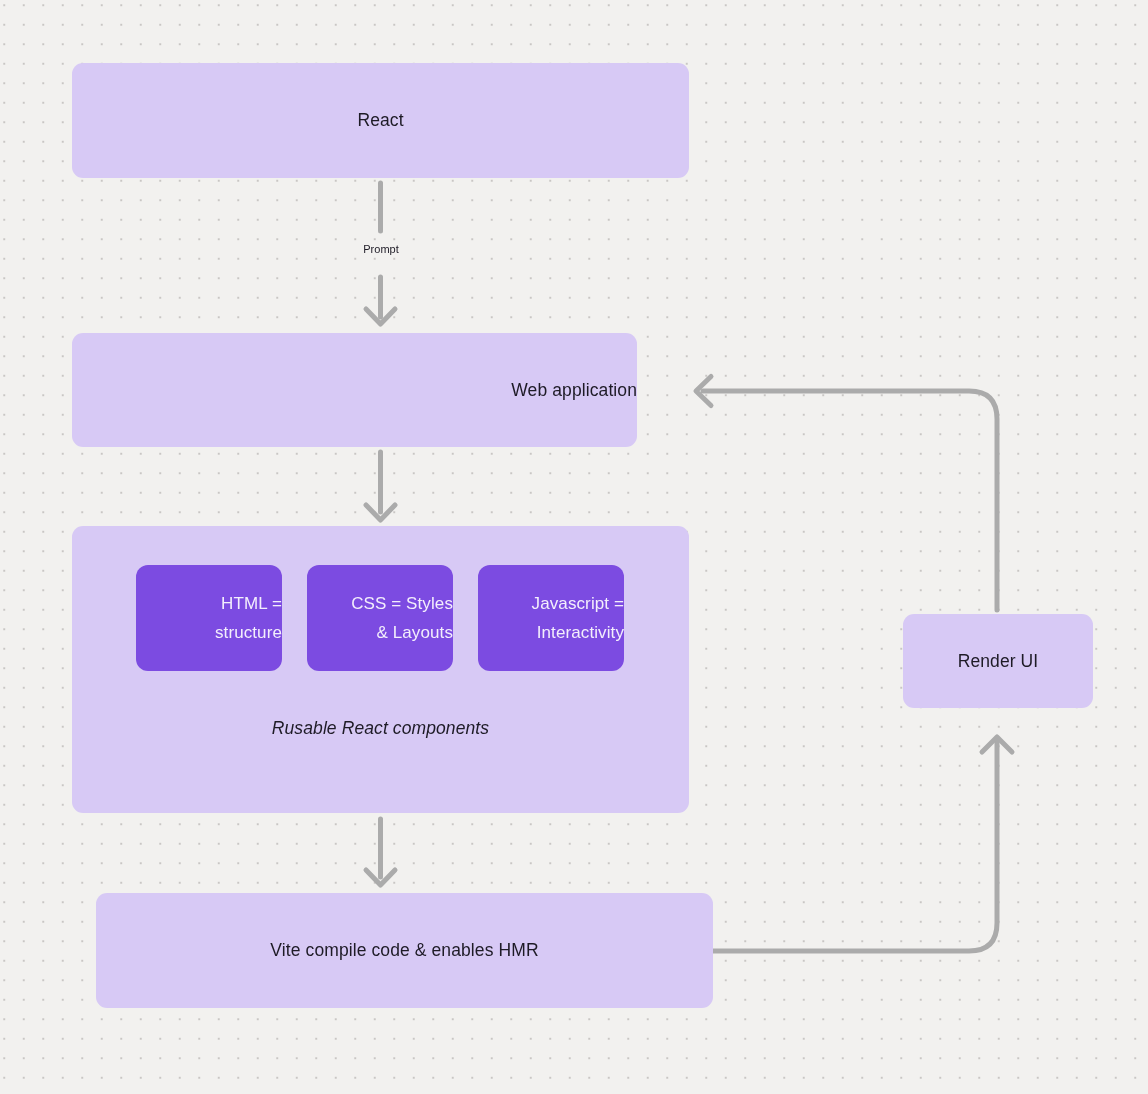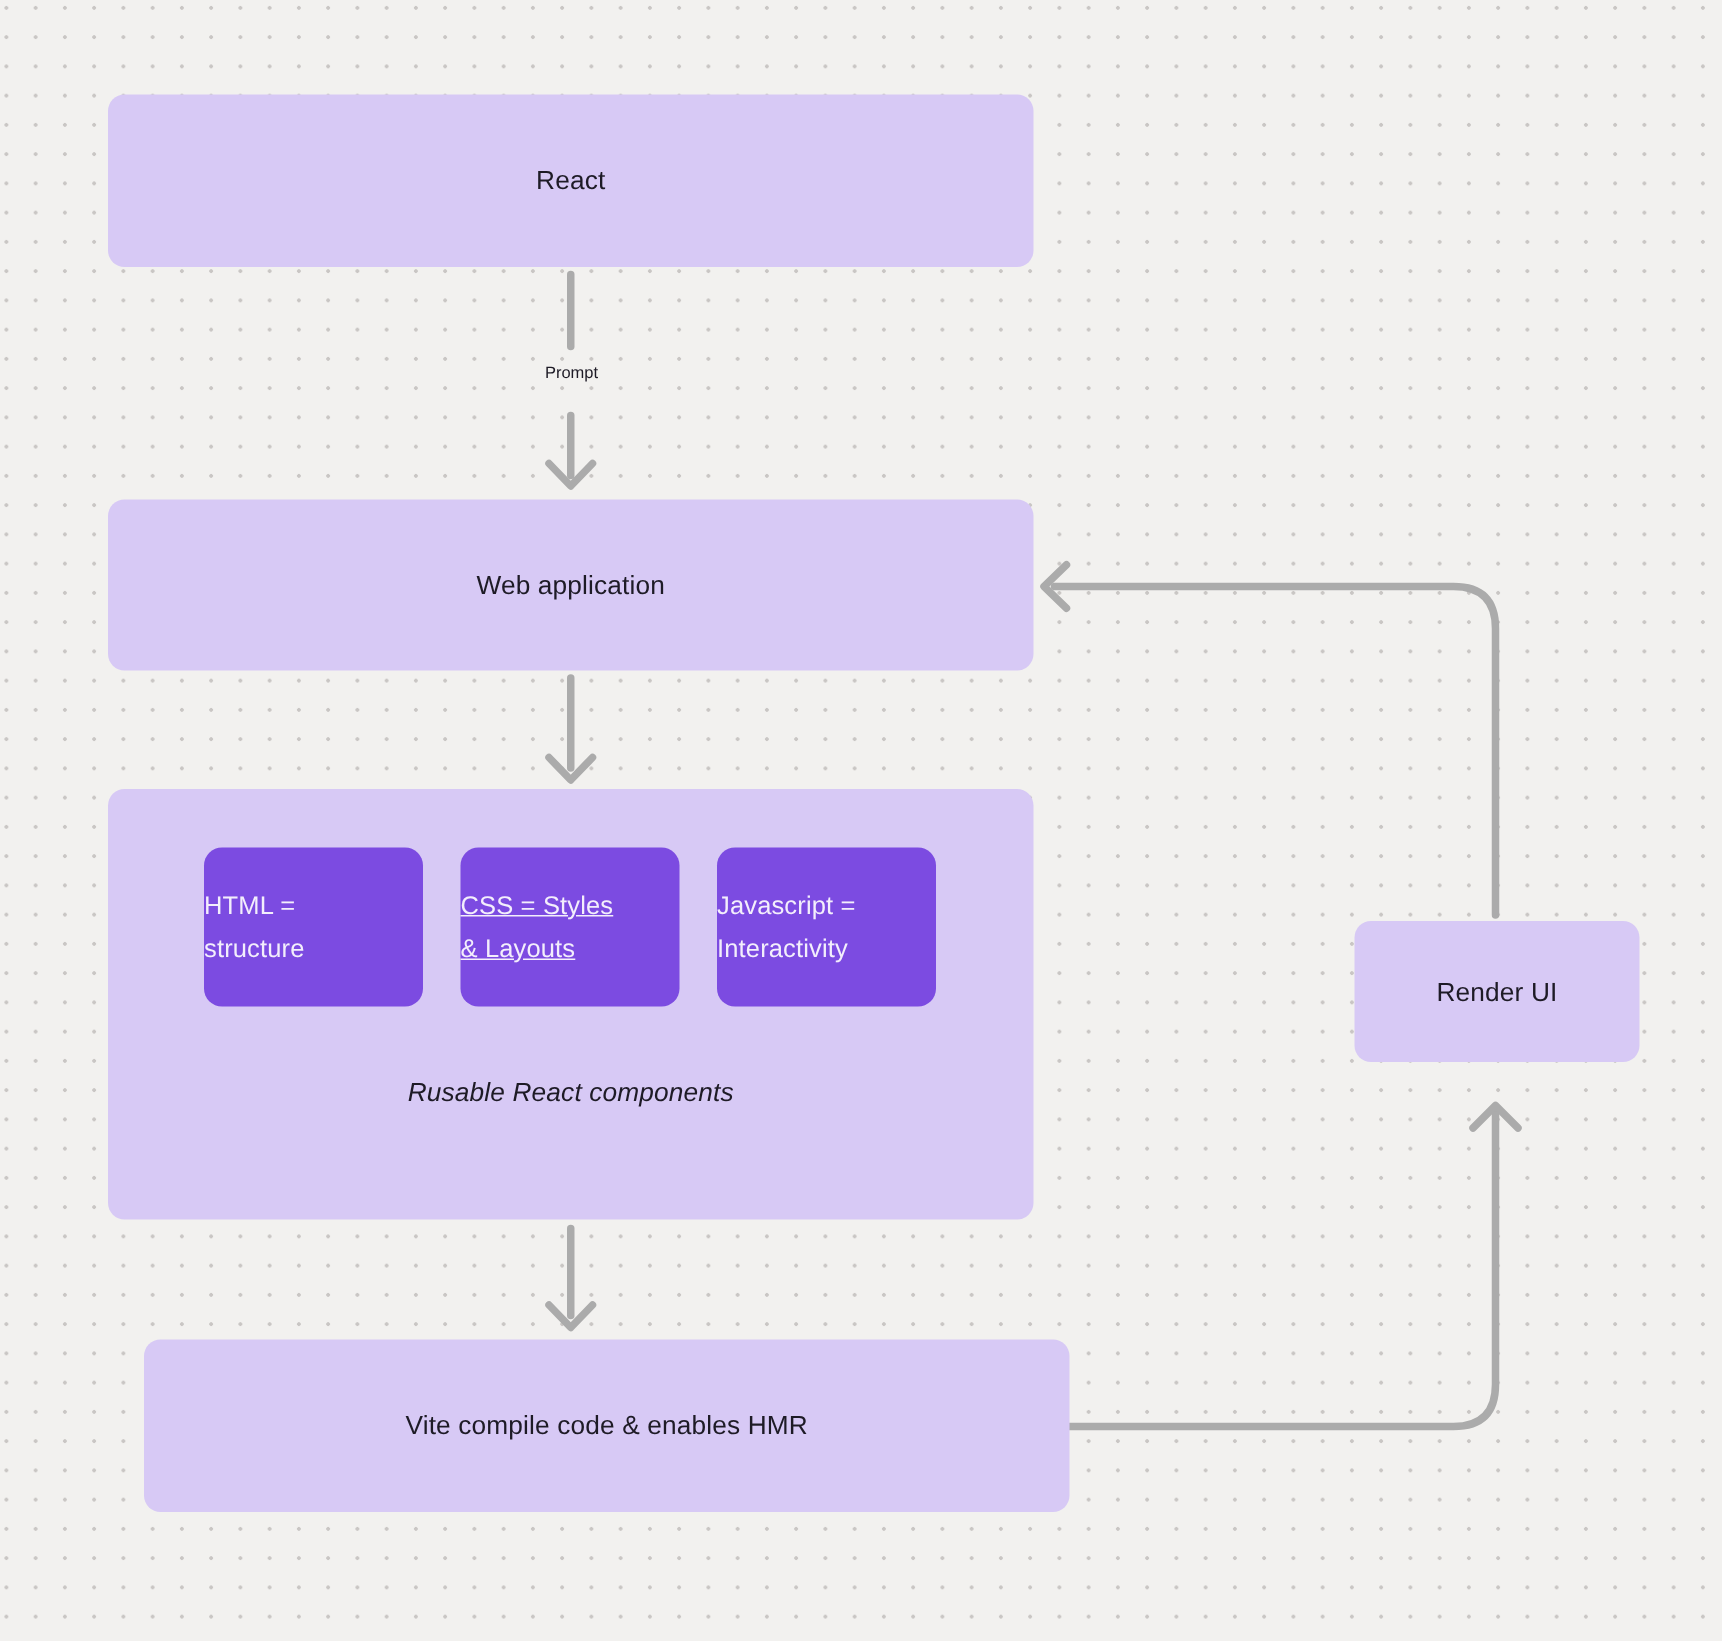--- a/index.html
+++ b/index.html
@@ -24,44 +24,44 @@
     border-radius: 11px;
     display: flex;
     align-items: center;
     justify-content: center;
     color: #1e1b26;
     font-size: 17.5px;
     font-weight: 500;
     letter-spacing: 0.1px;
   }
   #node-user          { left: 72px;  top: 63px;  width: 617px; height: 115px; }
-  #node-webapp        { left: 72px;  top: 333px; width: 617px; height: 114px; }
+  #node-webapp        { left: 72px;  top: 333px; width: 565px; height: 114px; justify-content: flex-end; }
   #node-components    { left: 72px;  top: 526px; width: 617px; height: 287px; display: block; }
   #node-vite          { left: 72px;  top: 893px; width: 617px; height: 115px; margin-left: 24px; }
   #node-render        { left: 903px; top: 614px; width: 190px; height: 94px; }
 
   .subnode {
     position: absolute;
     top: 39px;
     width: 146px;
     height: 106px;
     background: #7c4be1;
     border-radius: 12px;
     display: flex;
     flex-direction: column;
-    align-items: flex-start;
+    align-items: flex-end;
     justify-content: center;
     color: #f3eefc;
     font-size: 17px;
     font-weight: 500;
     line-height: 29px;
     text-align: center;
   }
   #subnode-html { left: 64px; }
-  #subnode-css  { left: 235px; text-decoration: underline; }
+  #subnode-css  { left: 235px; }
   #subnode-js   { left: 406px; }
 
   .group-caption {
     position: absolute;
     left: 0;
     top: 192px;
     width: 100%;
     text-align: center;
     color: #1e1b26;
     font-size: 17.5px;

